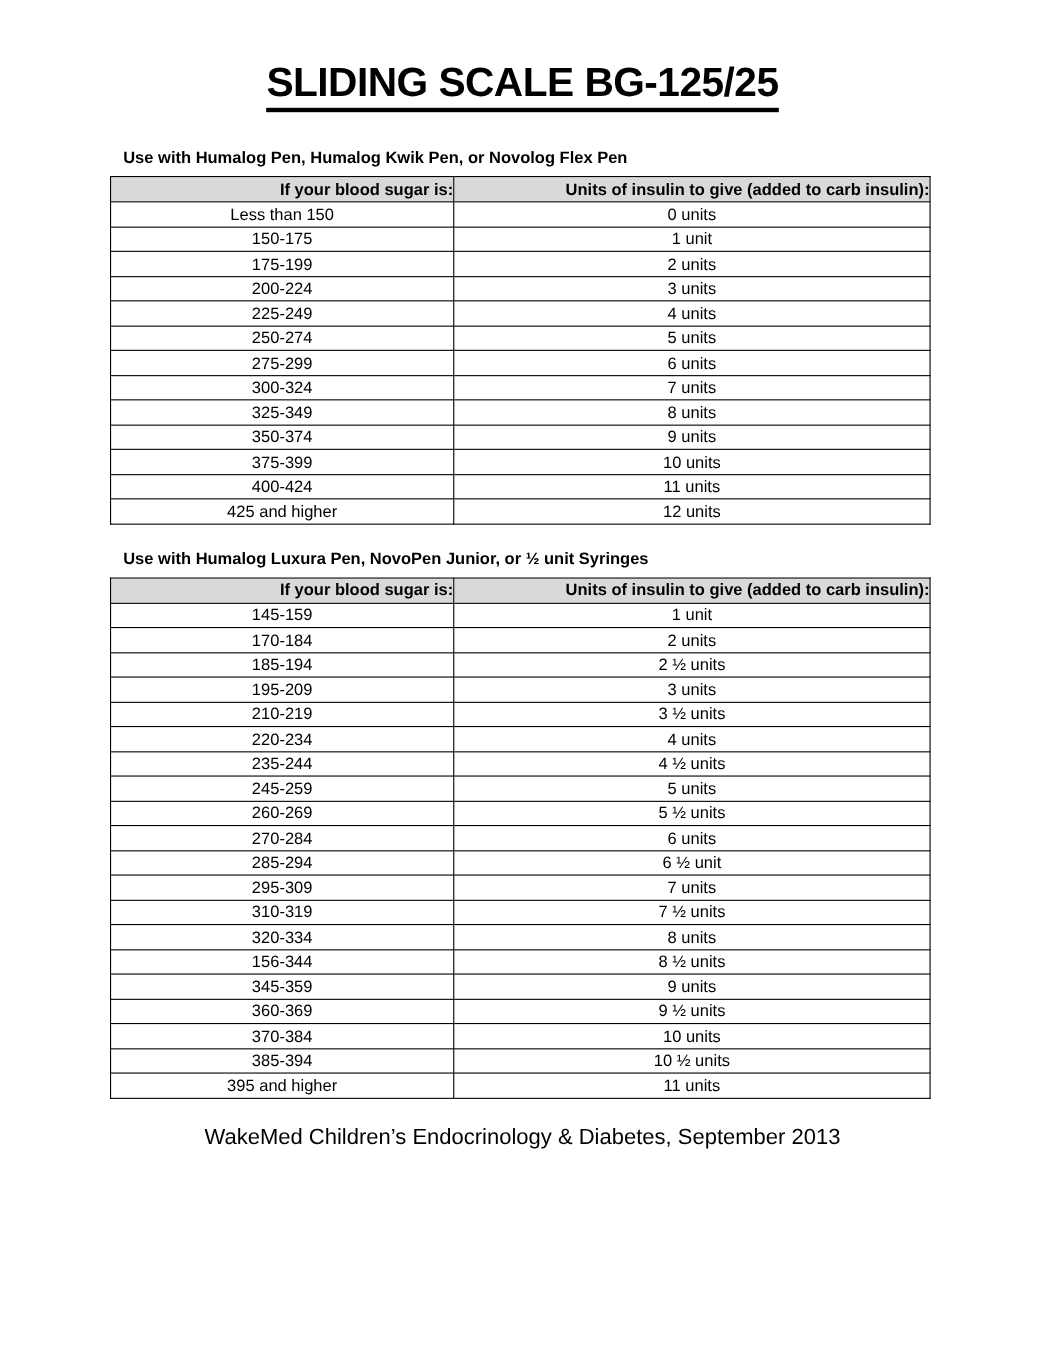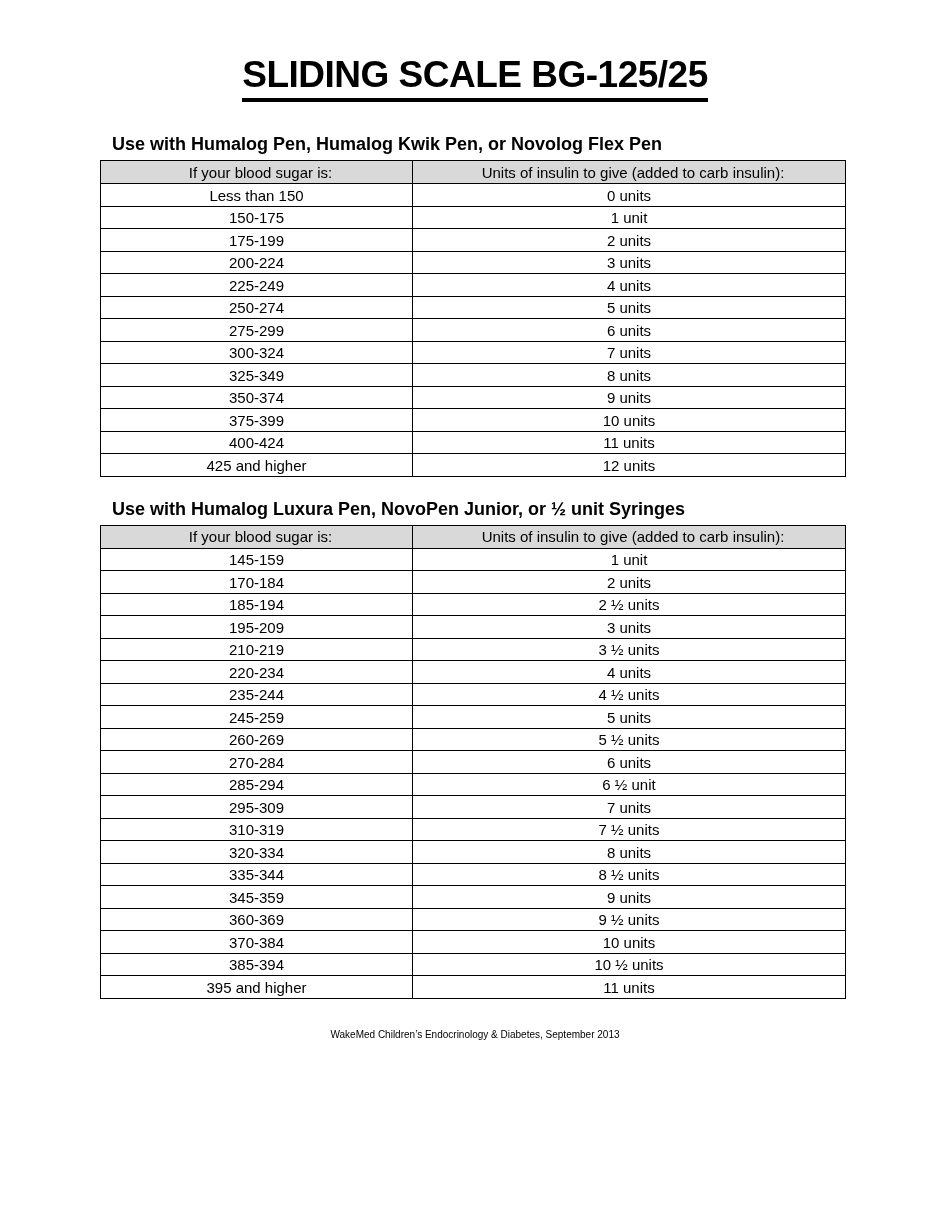--- a/index.html
+++ b/index.html
@@ -20,21 +20,21 @@
     font-size: 37px;
     font-weight: bold;
     letter-spacing: -0.5px;
     line-height: 1.12;
     padding-bottom: 3px;
     border-bottom: 4px solid var(--border, #000000);
   }
 
   .section-heading {
     margin-left: 112px;
-    font-size: 18px;
+    font-size: 15px;
     font-weight: bold;
     line-height: 22px;
   }
   .section-1 .section-heading { margin-top: 31px; }
   .section-2 .section-heading { margin-top: 21px; }
 
   table.scale-table {
     margin-left: 100px;
     margin-top: 5px;
     width: 746px;
@@ -43,37 +43,37 @@
     font-size: 15px;
   }
   table.scale-table col.c1 { width: 312px; }
   table.scale-table th, table.scale-table td {
     border: 1px solid var(--border, #000000);
     overflow: hidden;
     white-space: nowrap;
   }
   table.scale-table th {
     background: var(--header-bg, #d9d9d9);
-    font-weight: normal;
-    text-align: center;
+    font-weight: bold;
+    text-align: right;
     font-size: 15px;
     height: 23px;
     padding: 0 0 0 8px;
   }
   table.scale-table td {
     text-align: center;
     height: 22.5px;
     padding: 0;
     font-weight: normal;
   }
 
   .footer {
     margin-top: 26px;
     text-align: center;
-    font-size: 10px;
+    font-size: 20px;
     line-height: 19px;
   }
 </style>
 </head>
 <body style="--page-bg: #ffffff; --text: #000000; --border: #000000; --header-bg: #d9d9d9;">
 
 <div class="page">
 
   <div class="title-wrap">
     <h1 class="title">SLIDING SCALE BG-125/25</h1>
@@ -213,21 +213,21 @@
           </tr>
           <tr>
             <td>310-319</td>
             <td>7 ½ units</td>
           </tr>
           <tr>
             <td>320-334</td>
             <td>8 units</td>
           </tr>
           <tr>
-            <td>335-344</td>
+            <td>156-344</td>
             <td>8 ½ units</td>
           </tr>
           <tr>
             <td>345-359</td>
             <td>9 units</td>
           </tr>
           <tr>
             <td>360-369</td>
             <td>9 ½ units</td>
           </tr>

